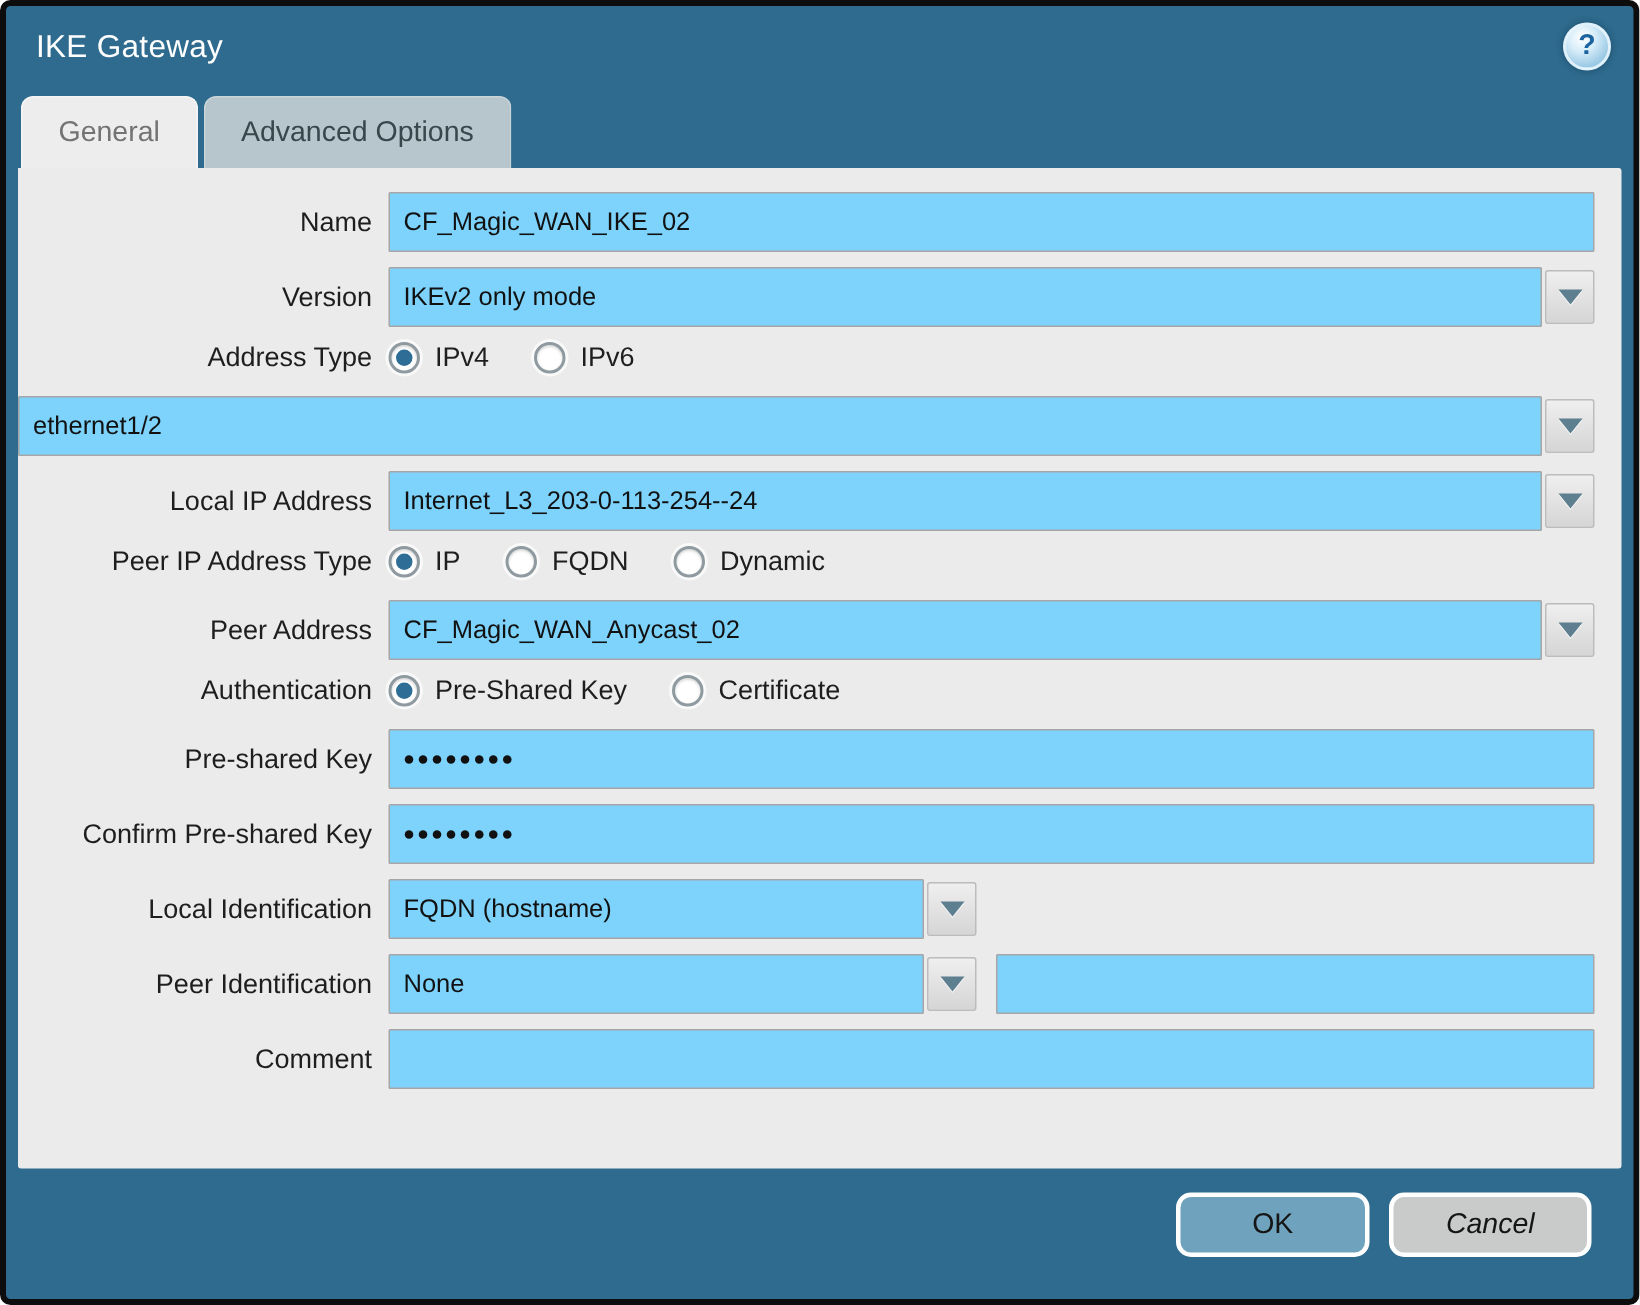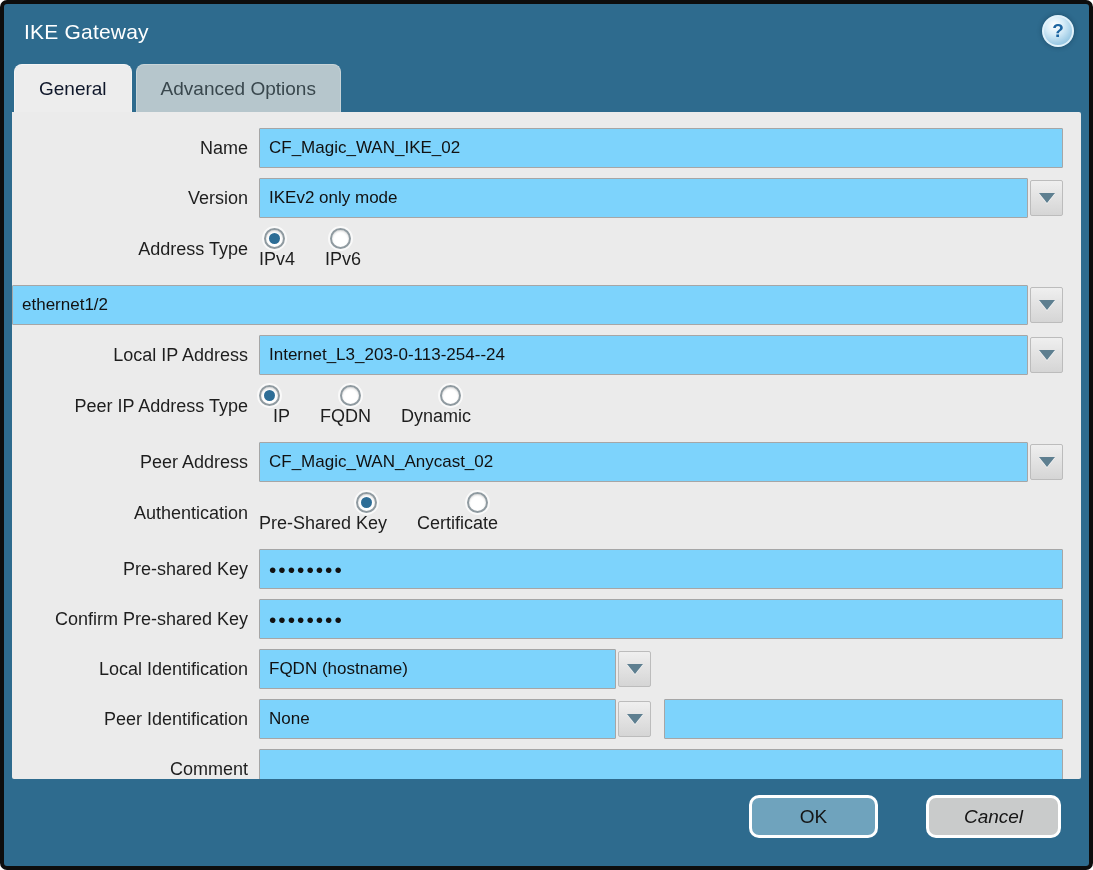--- a/index.html
+++ b/index.html
@@ -48,21 +48,21 @@
   .tab {
     height: 48px;
     padding: 0 24px;
     display: flex; align-items: center;
     font-size: 19px;
     border-radius: 8px 8px 0 0;
     cursor: pointer;
   }
   .tab.active {
     background: #ededed;
-    color: #0f172a;
+    color: #737373;
     border: 1px solid #f5f5f5;
     border-bottom: none;
   }
   .tab.inactive {
     background: #b6c6cc;
     color: #39474d;
     border: 1px solid #c8d4d8;
     border-bottom: none;
   }
   
@@ -126,26 +126,25 @@
     border-left: 8px solid transparent;
     border-right: 8px solid transparent;
     border-top: 10px solid #5e7f90;
     filter: drop-shadow(0 1px 0 rgba(255,255,255,0.7));
   }
   .combo { display: flex; align-items: center; }
   .combo.fixed { flex: 0 0 392px; width: 392px; }
   .gap { flex: 0 0 13px; width: 13px; }
   
   .radio {
-    display: flex; align-items: flex-end;
+    display: flex; align-items: flex-start;
     margin-right: 30px;
     font-size: 18px;
     color: #1e1e1e;
     cursor: pointer;
-    flex-direction: column;
   }
   .rb {
     width: 21px; height: 21px;
     border-radius: 50%;
     background: #ffffff;
     border: 2px solid #8f9aa0;
     box-shadow: 0 0 0 2px rgba(255,255,255,0.7), inset 0 1px 2px rgba(0,0,0,0.18);
     margin-right: 10px;
     display: flex; align-items: center; justify-content: center;
   }
@@ -165,21 +164,20 @@
   .btn {
     height: 43px;
     min-width: 128px;
     padding: 0 20px;
     border: 3px solid #ffffff;
     border-radius: 10px;
     font-family: "Liberation Sans", sans-serif;
     font-size: 19px;
     color: #151515;
     cursor: pointer;
-    margin-left: 35px;
   }
   .btn.ok { background: #6fa3bd; min-width: 129px; }
   .btn.cancel { background: #c9cbcb; min-width: 135px; font-style: italic; }
 </style>
 </head>
 <body>
 
 <div class="dialog">
 
   <div class="titlebar">

